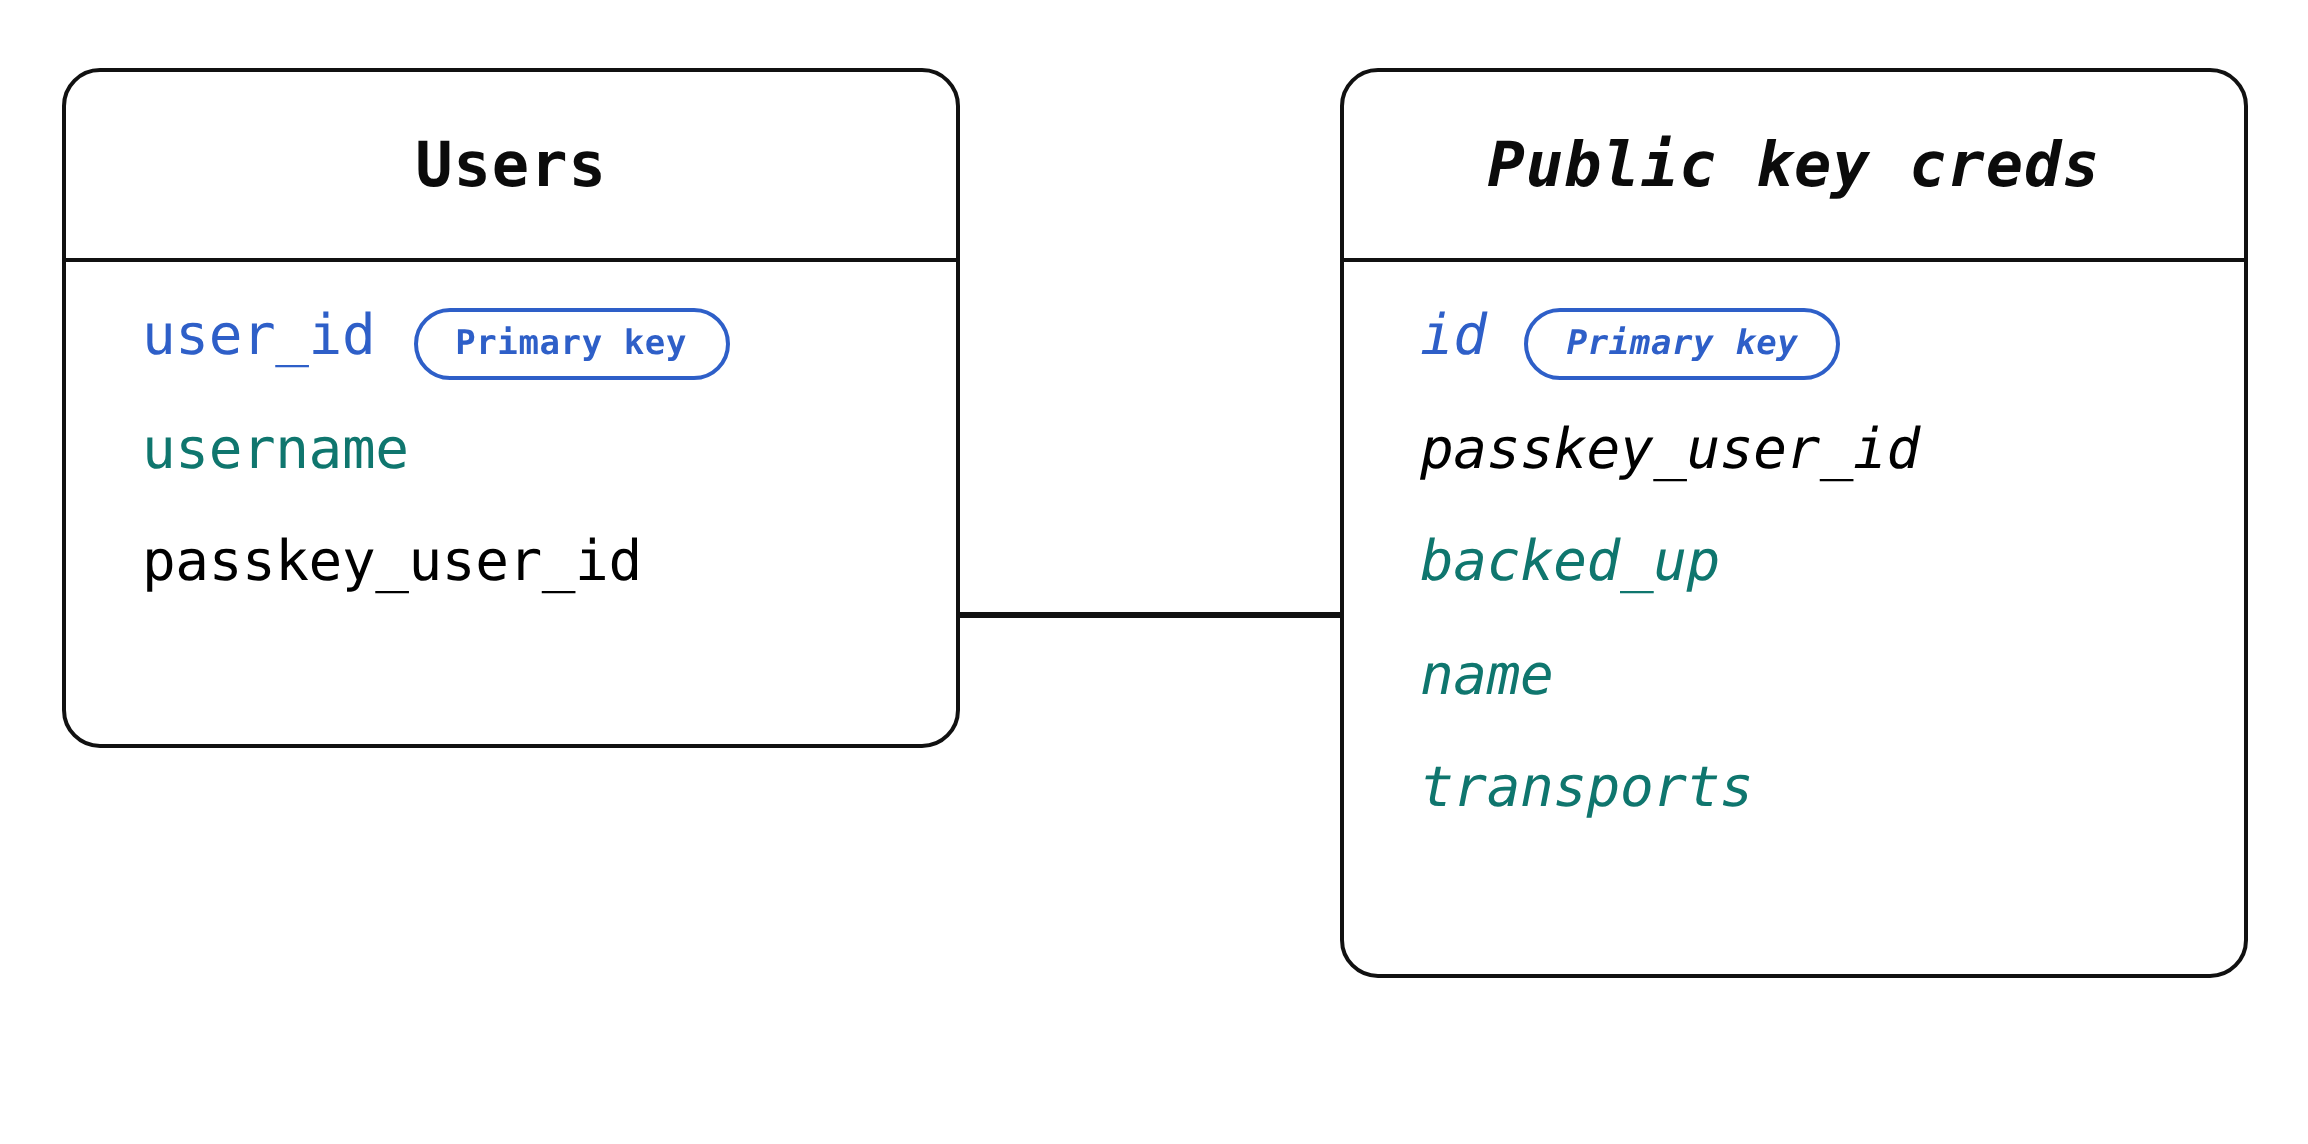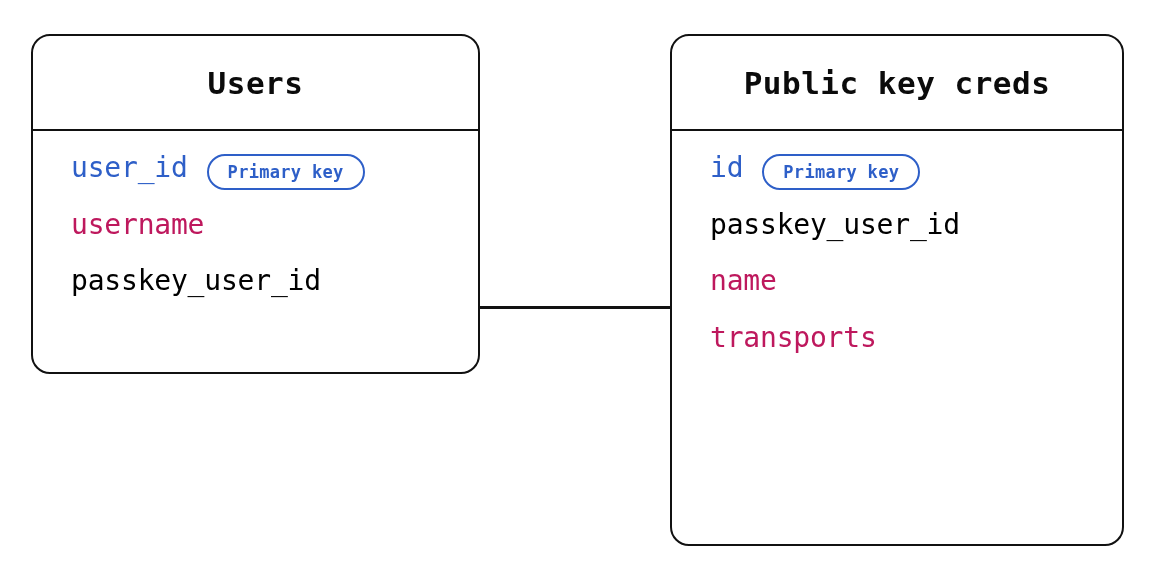--- a/index.html
+++ b/index.html
@@ -55,21 +55,21 @@
   .field-row {
     display: flex;
     height: 56.5px;
   }
   .field-name {
     font-family: "DejaVu Sans Mono", monospace;
     font-size: 28px;
     line-height: 1;
     letter-spacing: -0.2px;
     white-space: nowrap;
-    color: #be185d;
+    color: #0f766e;
   }
   .field-name.key {
     color: #2e5fc8;
   }
   .field-name.fk {
     color: #000000;
   }
 
   
   .badge {
@@ -122,38 +122,41 @@
         <span class="field-name">username</span>
       </div>
 
       <div class="field-row">
         <span class="field-name fk">passkey_user_id</span>
       </div>
 
     </div>
   </div>
 
-  <div class="entity" style="left:670px; top:34px; width:454px; height:512px;">
+  <div class="entity" style="left:670px; top:34px; width:454px; height:455px;font-style:italic;">
     <div class="entity-header">
       <div class="entity-title">Public key creds</div>
     </div>
     <div class="entity-body">
 
       <div class="field-row">
         <span class="field-name key">id</span>
         <span class="badge">
           <span class="badge-label">Primary key</span>
         </span>
       </div>
 
 
       <div class="field-row">
         <span class="field-name fk">passkey_user_id</span>
       </div>
 
+      <div class="field-row">
+        <span class="field-name">backed_up</span>
+      </div>
 
       <div class="field-row">
         <span class="field-name">name</span>
       </div>
 
       <div class="field-row">
         <span class="field-name">transports</span>
       </div>
 
     </div>

